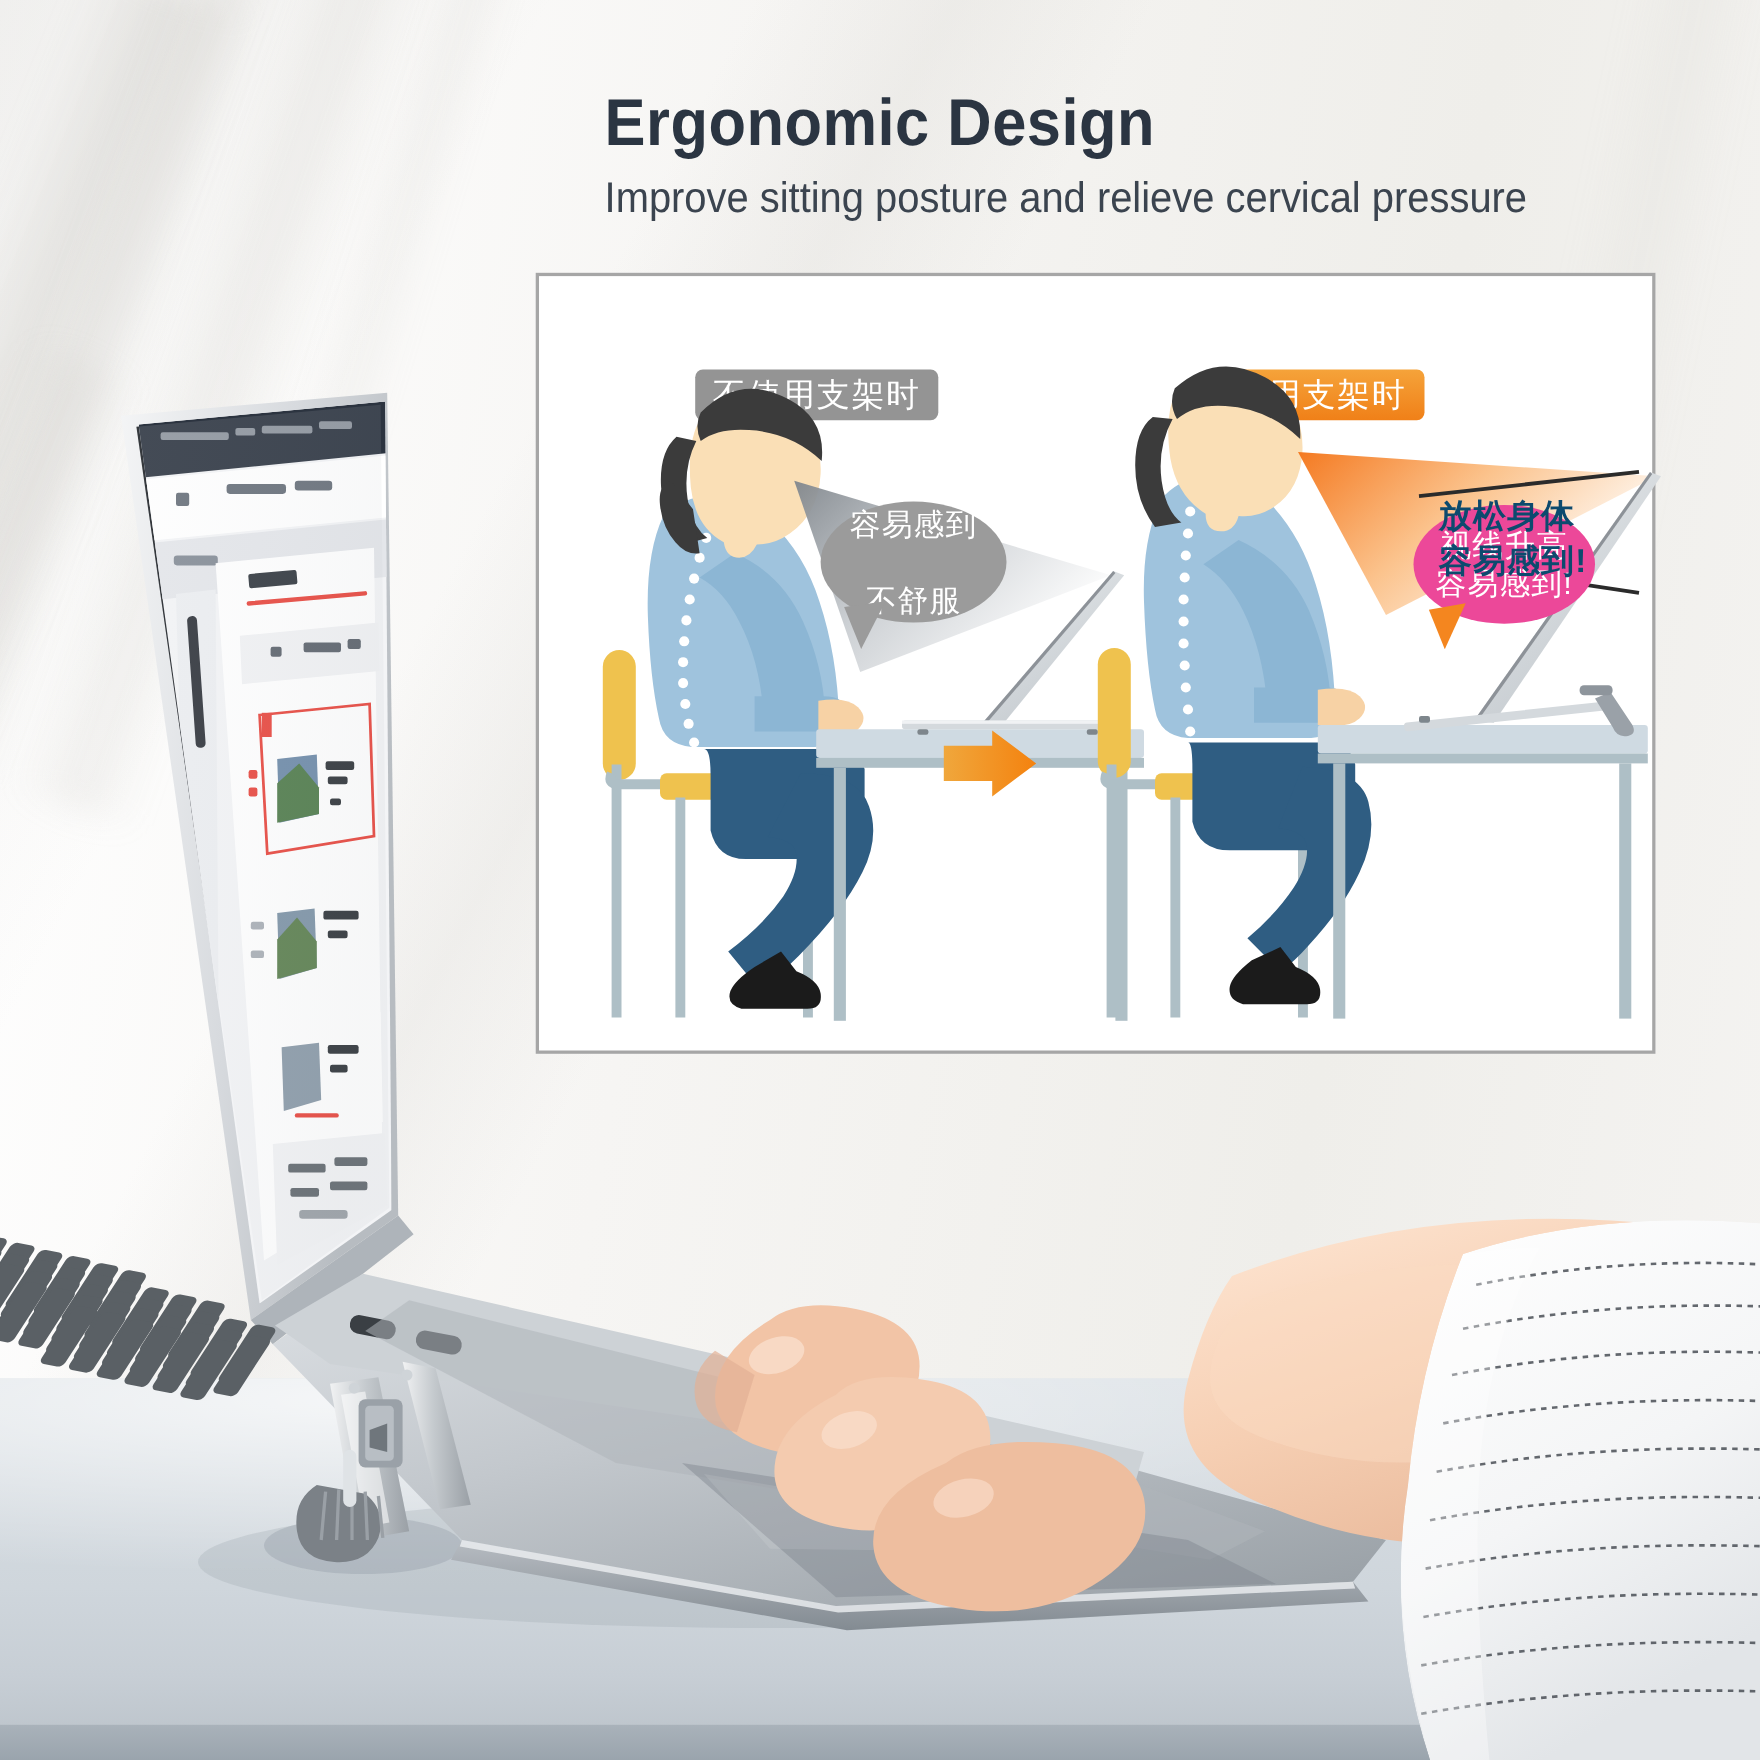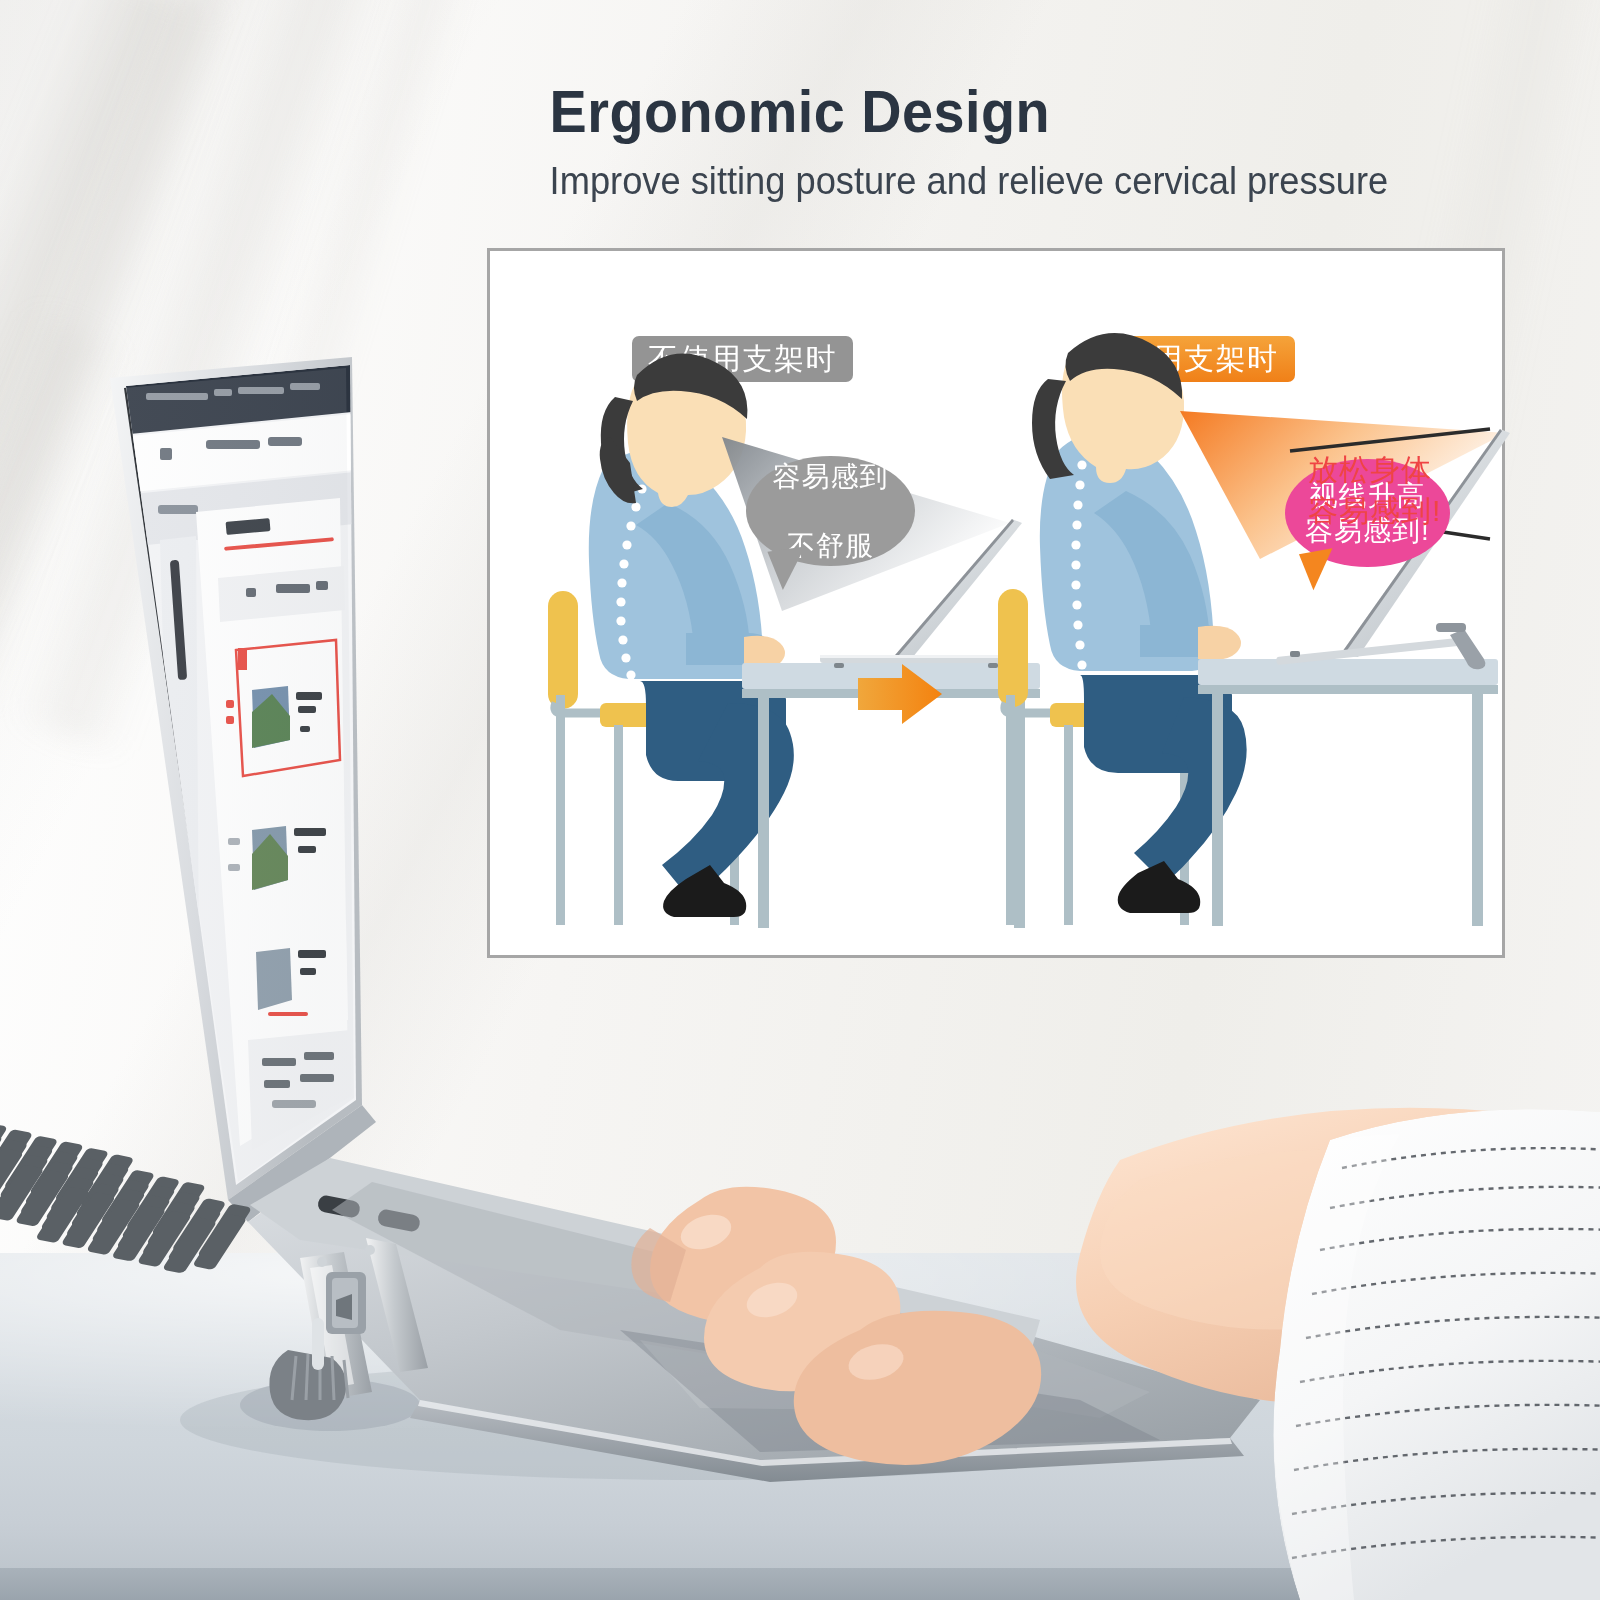--- a/index.html
+++ b/index.html
@@ -65,22 +65,22 @@
             line-height:1.25; letter-spacing:1px; }
   .bubble-gray   { background:#9b9b9b; left:256px; top:205px; width:169px; height:110px;gap:34px; }
   .bubble-orange { background:#ec4899; left:795px; top:208px; width:165px; height:108px; }
   .bubble-tail { position:absolute; width:0; height:0; }
   .tail-gray   { left:280px; top:298px; border-left:10px solid transparent;
                  border-right:28px solid transparent; border-top:40px solid #9b9b9b;
                  transform:rotate(-8deg); }
   .tail-orange { left:812px; top:300px; border-left:8px solid transparent;
                  border-right:26px solid transparent; border-top:38px solid #f4861f;
                  transform:rotate(-10deg); }
-  .callout-text { position:absolute; left:818px; top:199px; font-size:30px; color:#ef4444;
-                  line-height:1.35; letter-spacing:1px; }
+  .callout-text { position:absolute; left:818px; top:199px; font-size:30px; color:#0c4a6e;
+                  line-height:1.35; letter-spacing:1px;font-weight:bold; }
 
   
   .desk {
     position:absolute; left:0; top:1253px; width:1600px; height:347px;
     background:linear-gradient(180deg,#d9dfe4 0%, #cfd6dc 55%, #c7ced5 78%, #b9c1c8 100%);
   }
   .desk-front {
     position:absolute; left:0; top:1568px; width:1600px; height:32px;
     background:linear-gradient(180deg,#a9b2ba 0%, #9aa4ad 100%);
   }

